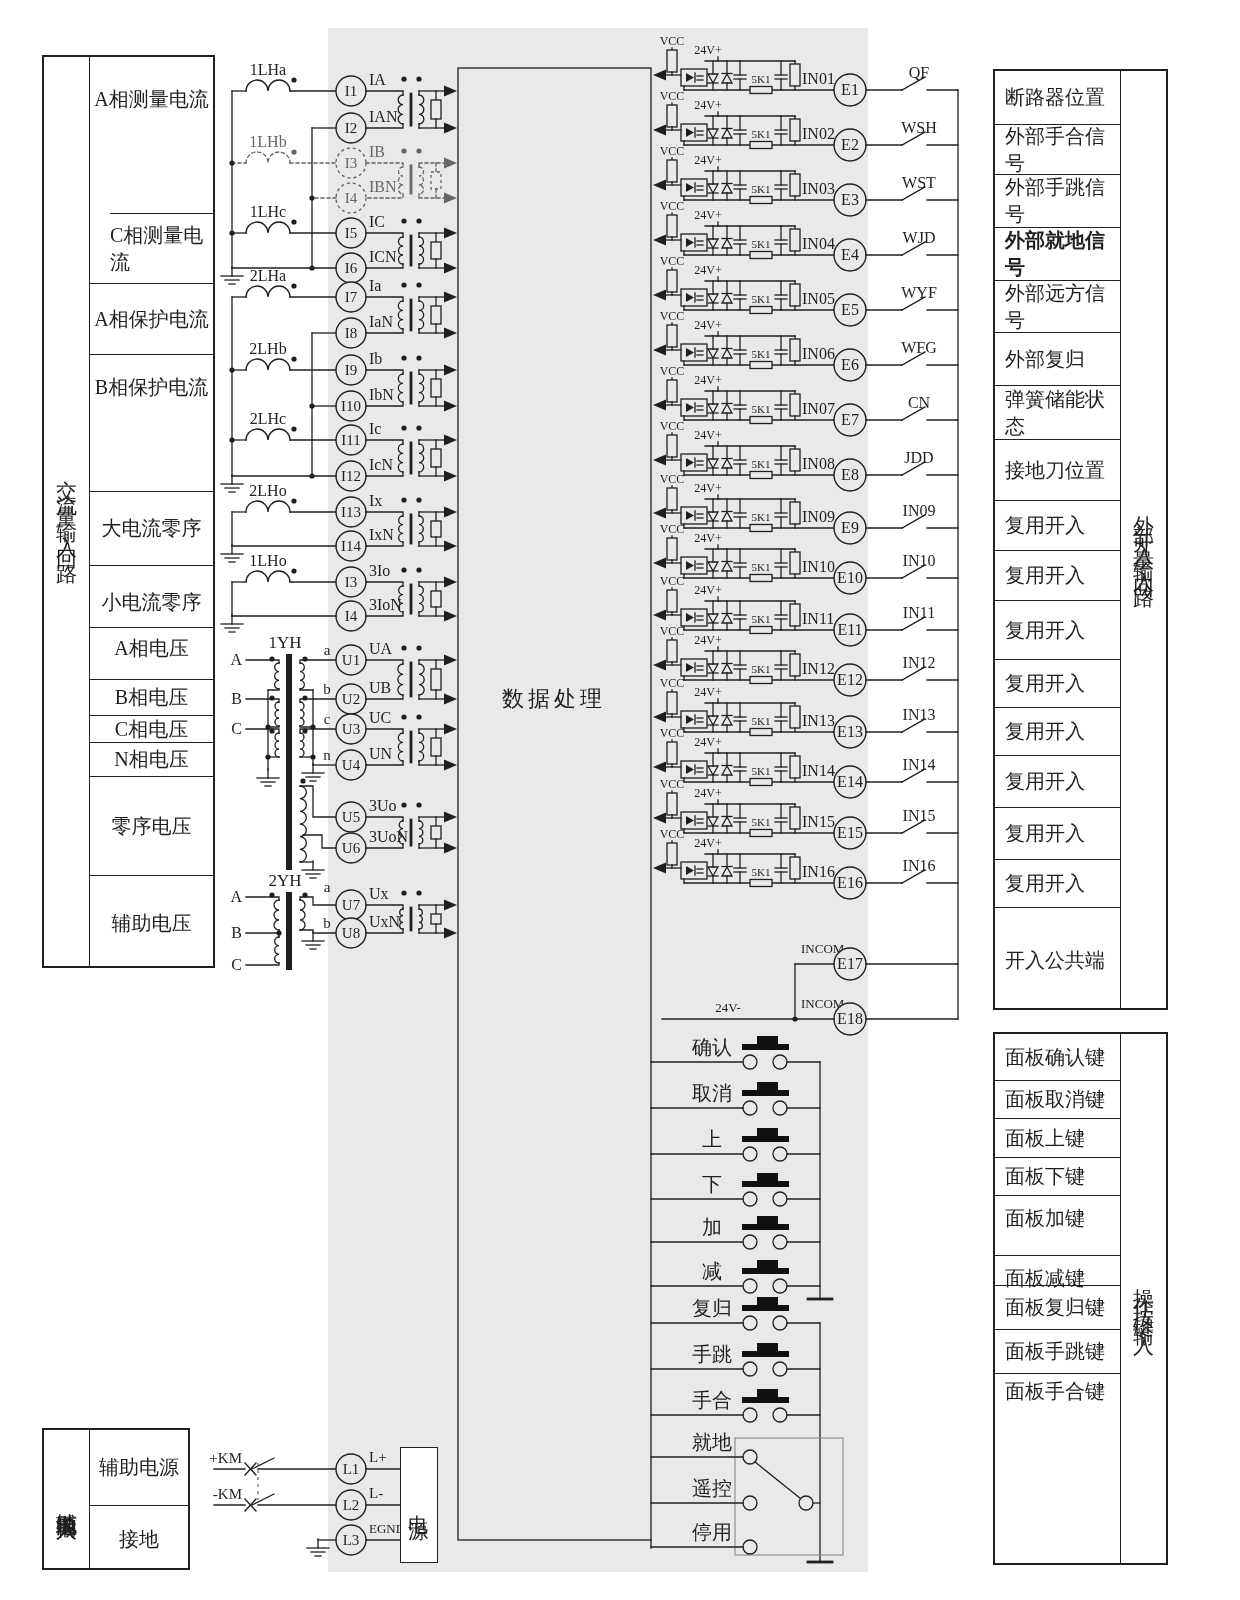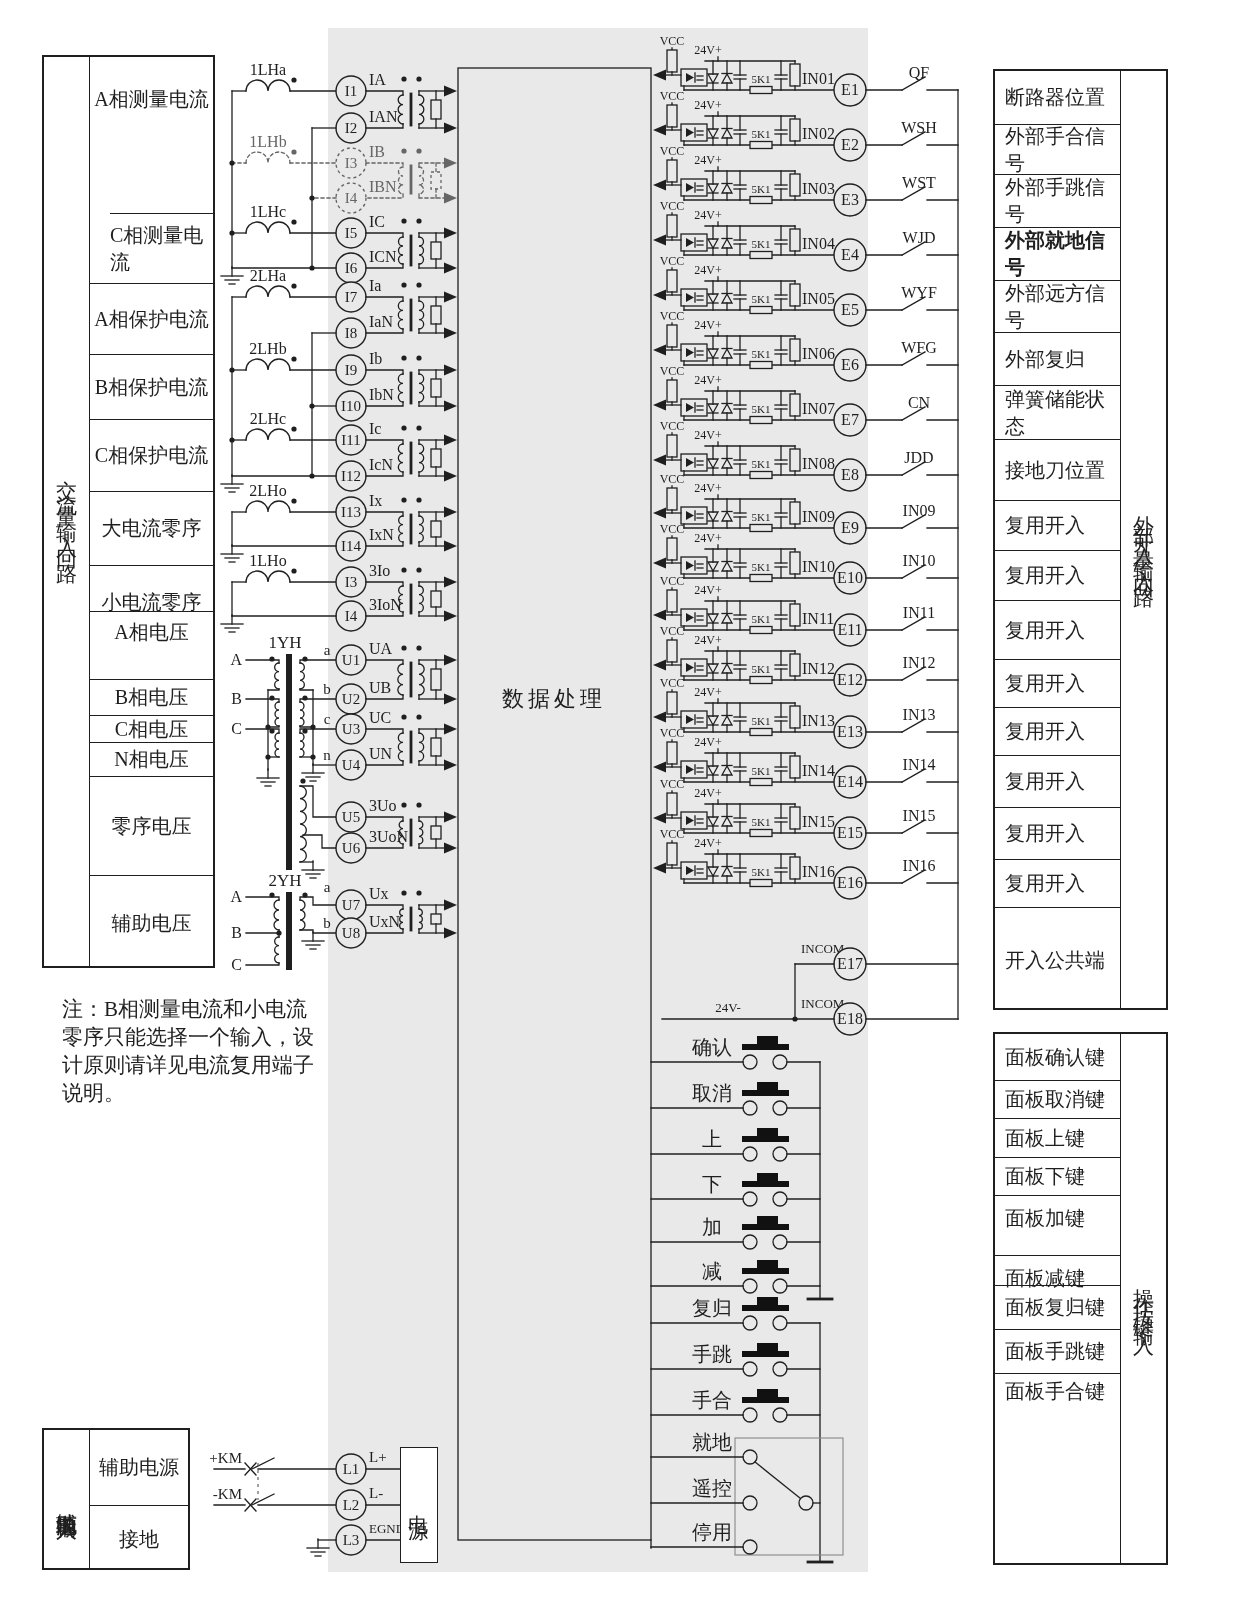--- a/index.html
+++ b/index.html
@@ -1294,40 +1294,35 @@
       <text x="369" y="1533" text-anchor="start" font-size="13px">EGND</text>
       <line x1="366" y1="1469" x2="400" y2="1469" class="w"></line>
       <line x1="366" y1="1505" x2="400" y2="1505" class="w"></line>
       <line x1="366" y1="1540" x2="400" y2="1540" class="w"></line>
       <line x1="318" y1="1540" x2="336" y2="1540" class="w"></line>
       <line x1="318" y1="1539" x2="318" y2="1548" class="w"></line>
       <line x1="307" y1="1548" x2="329" y2="1548" class="w"></line>
       <line x1="311" y1="1552" x2="325" y2="1552" class="w"></line>
       <line x1="315" y1="1556" x2="321" y2="1556" class="w"></line>
     </svg>
-  <div class="note">注：B相测量电流和小电流
-零序只能选择一个输入，设
-计原则请详见电流复用端子
-说明。</div>
   <div class="psu-box">
       <span class="vlabel" style="letter-spacing:6px;font-size:20px">电源</span>
     </div>
 <div class="tbl" style="left: 42px; top: 55px; width: 173px; height: 913px;">
       <div class="vcol vleft">
         <span class="vlabel" style="letter-spacing: 14px;">交流量输入回路</span>
       </div>
       <div class="rowsarea rright">
         <div class="trow first ctr" style="top: 0px; height: 85px;">A相测量电流</div>
         <div class="trow ctr" style="top: 156px; height: 70px; margin-left: 20px;">C相测量电流</div>
         <div class="trow ctr" style="top: 226px; height: 71px;">A相保护电流</div>
         <div class="trow ctr" style="top: 297px; height: 65px;">B相保护电流</div>
-        <div class="trow ctr" style="top: 362px; height: 72px;">C相保护电流</div>
         <div class="trow ctr" style="top: 508px; height: 73px;">小电流零序</div>
         <div class="trow ctr" style="top: 434px; height: 74px;">大电流零序</div>
-        <div class="trow ctr" style="top: 554px; height: 41px;">A相电压</div>
+        <div class="trow ctr" style="top: 570px; height: 41px;">A相电压</div>
         <div class="trow ctr" style="top: 622px; height: 36px;">B相电压</div>
         <div class="trow ctr" style="top: 658px; height: 27px;">C相电压</div>
         <div class="trow ctr" style="top: 685px; height: 34px;">N相电压</div>
         <div class="trow ctr" style="top: 719px; height: 99px;">零序电压</div>
         <div class="trow ctr" style="top: 818px; height: 95px;">辅助电压</div>
       </div>
     </div>
     <div class="tbl" style="left: 993px; top: 69px; width: 175px; height: 941px;">
       <div class="vcol vright">
         <span class="vlabel" style="letter-spacing: 9px;">外部开入量输入回路</span>

